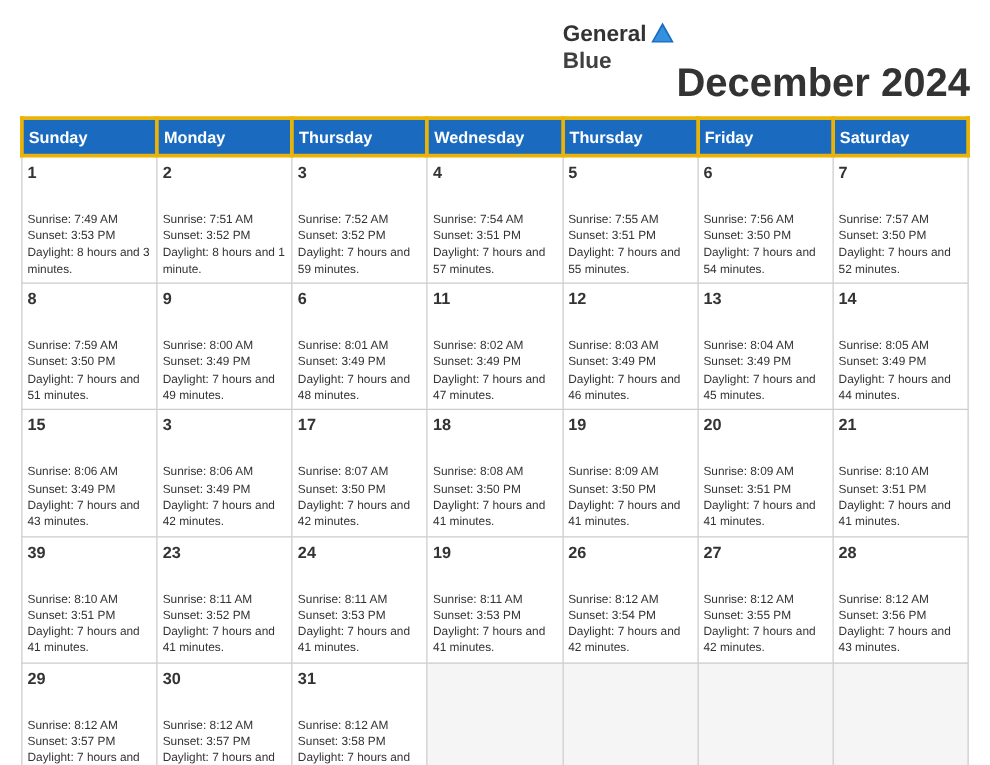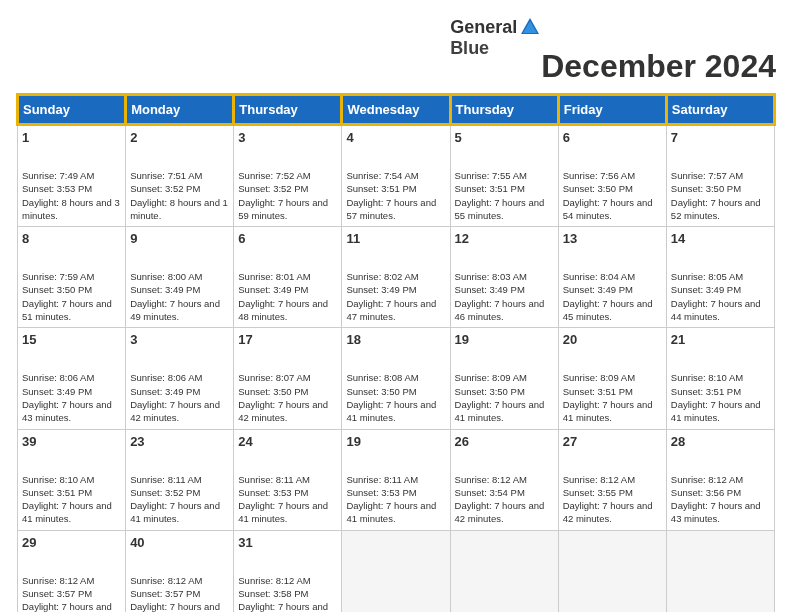--- a/index.html
+++ b/index.html
@@ -361,21 +361,21 @@
       <tr>
         <td>
           <span class="day-num">29</span>
           <div class="day-info">
             Sunrise: 8:12 AM<br>
             Sunset: 3:57 PM<br>
             Daylight: 7 hours and 44 minutes.
           </div>
         </td>
         <td>
-          <span class="day-num">40</span>
+          <span class="day-num">30</span>
           <div class="day-info">
             Sunrise: 8:12 AM<br>
             Sunset: 3:57 PM<br>
             Daylight: 7 hours and 45 minutes.
           </div>
         </td>
         <td>
           <span class="day-num">31</span>
           <div class="day-info">
             Sunrise: 8:12 AM<br>

